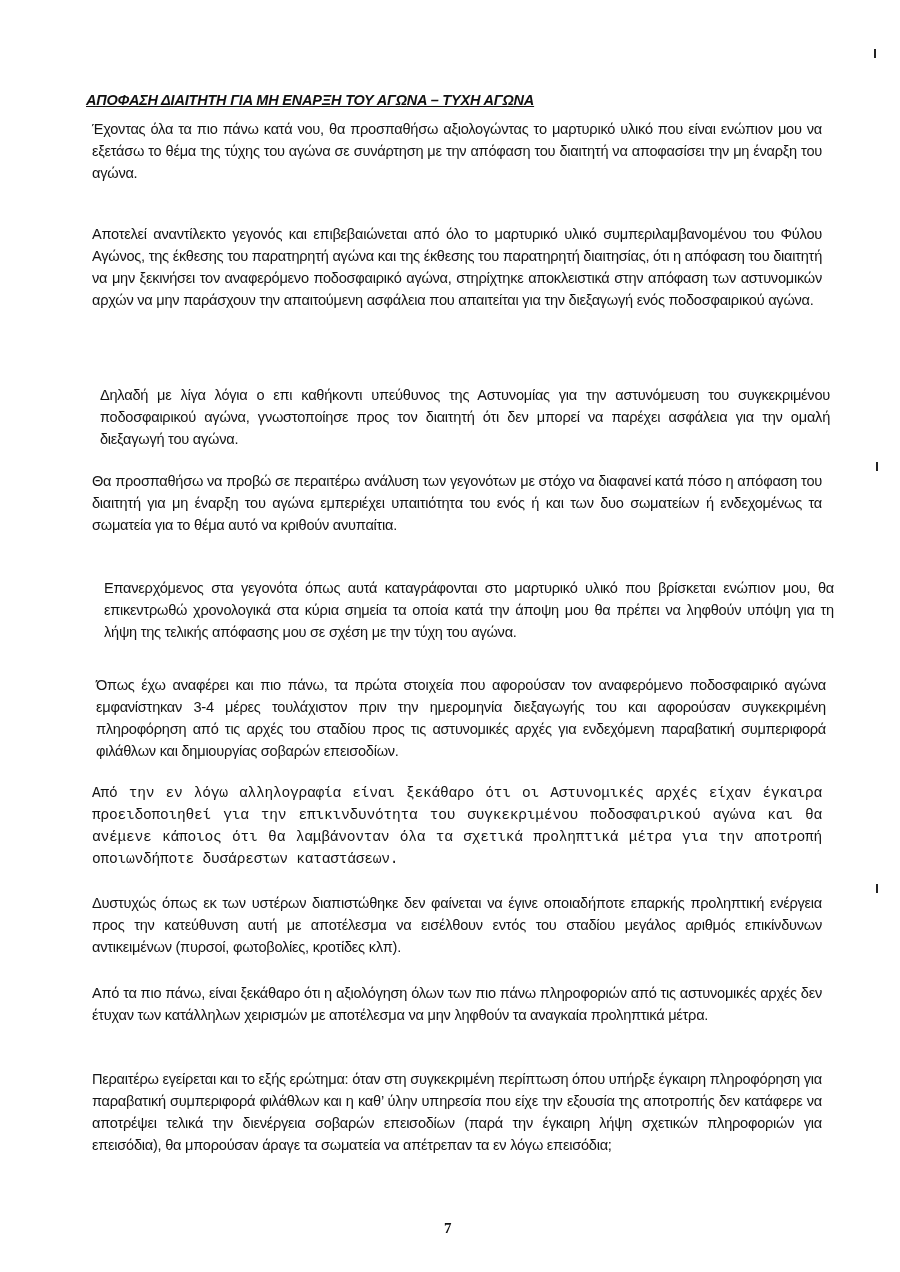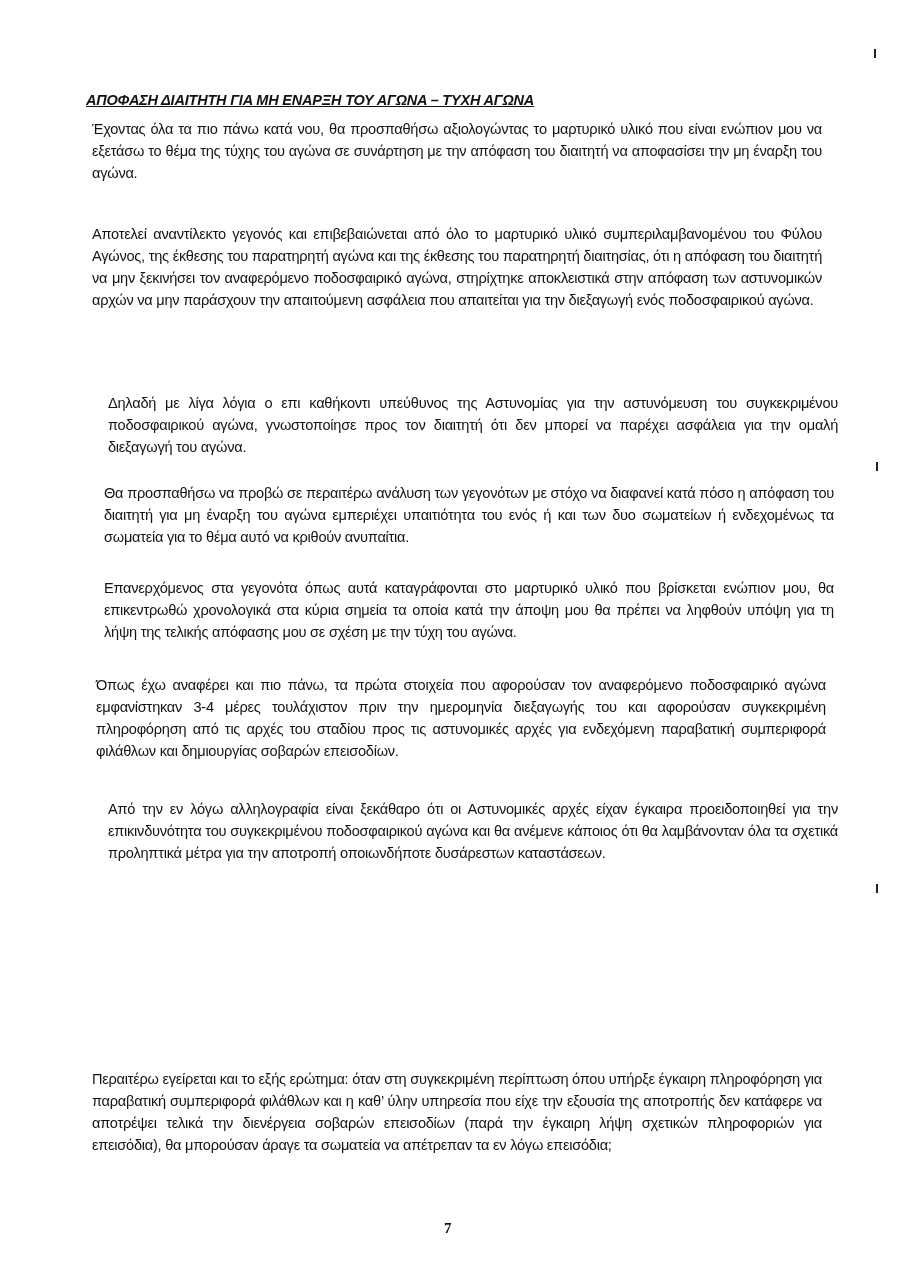--- a/index.html
+++ b/index.html
@@ -23,25 +23,27 @@
   .margin-mark { position:absolute; width:2px; height:9px; background:#222; }
 </style>
 </head>
 <body>
 
 <div class="page">
   <div class="title">ΑΠΟΦΑΣΗ ΔΙΑΙΤΗΤΗ ΓΙΑ ΜΗ ΕΝΑΡΞΗ ΤΟΥ ΑΓΩΝΑ – ΤΥΧΗ ΑΓΩΝΑ</div>
 
   <p class="para" style="top:118px;margin:0;">Έχοντας όλα τα πιο πάνω κατά νου, θα προσπαθήσω αξιολογώντας το μαρτυρικό υλικό που είναι ενώπιον μου να εξετάσω το θέμα της τύχης του αγώνα σε συνάρτηση με την απόφαση του διαιτητή να αποφασίσει την μη έναρξη του αγώνα.</p>
   <p class="para" style="top:223px;margin:0;">Αποτελεί αναντίλεκτο γεγονός και επιβεβαιώνεται από όλο το μαρτυρικό υλικό συμπεριλαμβανομένου του Φύλου Αγώνος, της έκθεσης του παρατηρητή αγώνα και της έκθεσης του παρατηρητή διαιτησίας, ότι η απόφαση του διαιτητή να μην ξεκινήσει τον αναφερόμενο ποδοσφαιρικό αγώνα, στηρίχτηκε αποκλειστικά στην απόφαση των αστυνομικών αρχών να μην παράσχουν την απαιτούμενη ασφάλεια που απαιτείται για την διεξαγωγή ενός ποδοσφαιρικού αγώνα.</p>
-  <p class="para" style="top:376px;margin:16px;">Δηλαδή με λίγα λόγια ο επι καθήκοντι υπεύθυνος της Αστυνομίας για την αστυνόμευση του συγκεκριμένου ποδοσφαιρικού αγώνα, γνωστοποίησε προς τον διαιτητή ότι δεν μπορεί να παρέχει ασφάλεια για την ομαλή διεξαγωγή του αγώνα.</p>
-  <p class="para" style="top:470px;margin:12px;">Θα προσπαθήσω να προβώ σε περαιτέρω ανάλυση των γεγονότων με στόχο να διαφανεί κατά πόσο η απόφαση του διαιτητή για μη έναρξη του αγώνα εμπεριέχει υπαιτιότητα του ενός ή και των δυο σωματείων ή ενδεχομένως τα σωματεία για το θέμα αυτό να κριθούν ανυπαίτια.</p>
+  <p class="para" style="top:376px;margin:8px;">Δηλαδή με λίγα λόγια ο επι καθήκοντι υπεύθυνος της Αστυνομίας για την αστυνόμευση του συγκεκριμένου ποδοσφαιρικού αγώνα, γνωστοποίησε προς τον διαιτητή ότι δεν μπορεί να παρέχει ασφάλεια για την ομαλή διεξαγωγή του αγώνα.</p>
+  <p class="para" style="top:470px;margin:0;">Θα προσπαθήσω να προβώ σε περαιτέρω ανάλυση των γεγονότων με στόχο να διαφανεί κατά πόσο η απόφαση του διαιτητή για μη έναρξη του αγώνα εμπεριέχει υπαιτιότητα του ενός ή και των δυο σωματείων ή ενδεχομένως τα σωματεία για το θέμα αυτό να κριθούν ανυπαίτια.</p>
   <p class="para" style="top:565px;margin:12px;">Επανερχόμενος στα γεγονότα όπως αυτά καταγράφονται στο μαρτυρικό υλικό που βρίσκεται ενώπιον μου, θα επικεντρωθώ χρονολογικά στα κύρια σημεία τα οποία κατά την άποψη μου θα πρέπει να ληφθούν υπόψη για τη λήψη της τελικής απόφασης μου σε σχέση με την τύχη του αγώνα.</p>
   <p class="para" style="top:670px;margin:4px;">Όπως έχω αναφέρει και πιο πάνω, τα πρώτα στοιχεία που αφορούσαν τον αναφερόμενο ποδοσφαιρικό αγώνα εμφανίστηκαν 3-4 μέρες τουλάχιστον πριν την ημερομηνία διεξαγωγής του και αφορούσαν συγκεκριμένη πληροφόρηση από τις αρχές του σταδίου προς τις αστυνομικές αρχές για ενδεχόμενη παραβατική συμπεριφορά φιλάθλων και δημιουργίας σοβαρών επεισοδίων.</p>
-  <p class="para" style="top:782px;margin:16px;">Από την εν λόγω αλληλογραφία είναι ξεκάθαρο ότι οι Αστυνομικές αρχές είχαν έγκαιρα προειδοποιηθεί για την επικινδυνότητα του συγκεκριμένου ποδοσφαιρικού αγώνα και θα ανέμενε κάποιος ότι θα λαμβάνονταν όλα τα σχετικά προληπτικά μέτρα για την αποτροπή οποιωνδήποτε δυσάρεστων καταστάσεων.</p>
+  <p class="para" style="top:782px;margin:0;font-family:Liberation Mono, monospace;">Από την εν λόγω αλληλογραφία είναι ξεκάθαρο ότι οι Αστυνομικές αρχές είχαν έγκαιρα προειδοποιηθεί για την επικινδυνότητα του συγκεκριμένου ποδοσφαιρικού αγώνα και θα ανέμενε κάποιος ότι θα λαμβάνονταν όλα τα σχετικά προληπτικά μέτρα για την αποτροπή οποιωνδήποτε δυσάρεστων καταστάσεων.</p>
+  <p class="para" style="top:892px;margin:0;">Δυστυχώς όπως εκ των υστέρων διαπιστώθηκε δεν φαίνεται να έγινε οποιαδήποτε επαρκής προληπτική ενέργεια προς την κατεύθυνση αυτή με αποτέλεσμα να εισέλθουν εντός του σταδίου μεγάλος αριθμός επικίνδυνων αντικειμένων (πυρσοί, φωτοβολίες, κροτίδες κλπ).</p>
+  <p class="para" style="top:982px;margin:0;">Από τα πιο πάνω, είναι ξεκάθαρο ότι η αξιολόγηση όλων των πιο πάνω πληροφοριών από τις αστυνομικές αρχές δεν έτυχαν των κατάλληλων χειρισμών με αποτέλεσμα να μην ληφθούν τα αναγκαία προληπτικά μέτρα.</p>
   <p class="para" style="top:1068px;margin:0;">Περαιτέρω εγείρεται και το εξής ερώτημα: όταν στη συγκεκριμένη περίπτωση όπου υπήρξε έγκαιρη πληροφόρηση για παραβατική συμπεριφορά φιλάθλων και η καθ’ ύλην υπηρεσία που είχε την εξουσία της αποτροπής δεν κατάφερε να αποτρέψει τελικά την διενέργεια σοβαρών επεισοδίων (παρά την έγκαιρη λήψη σχετικών πληροφοριών για επεισόδια), θα μπορούσαν άραγε τα σωματεία να απέτρεπαν τα εν λόγω επεισόδια;</p>
 
   <div class="page-number">7</div>
 
   <div class="margin-mark" style="left:874px;top:49px;"></div>
   <div class="margin-mark" style="left:876px;top:462px;"></div>
   <div class="margin-mark" style="left:876px;top:884px;"></div>
 </div>
 
 </body></html>

